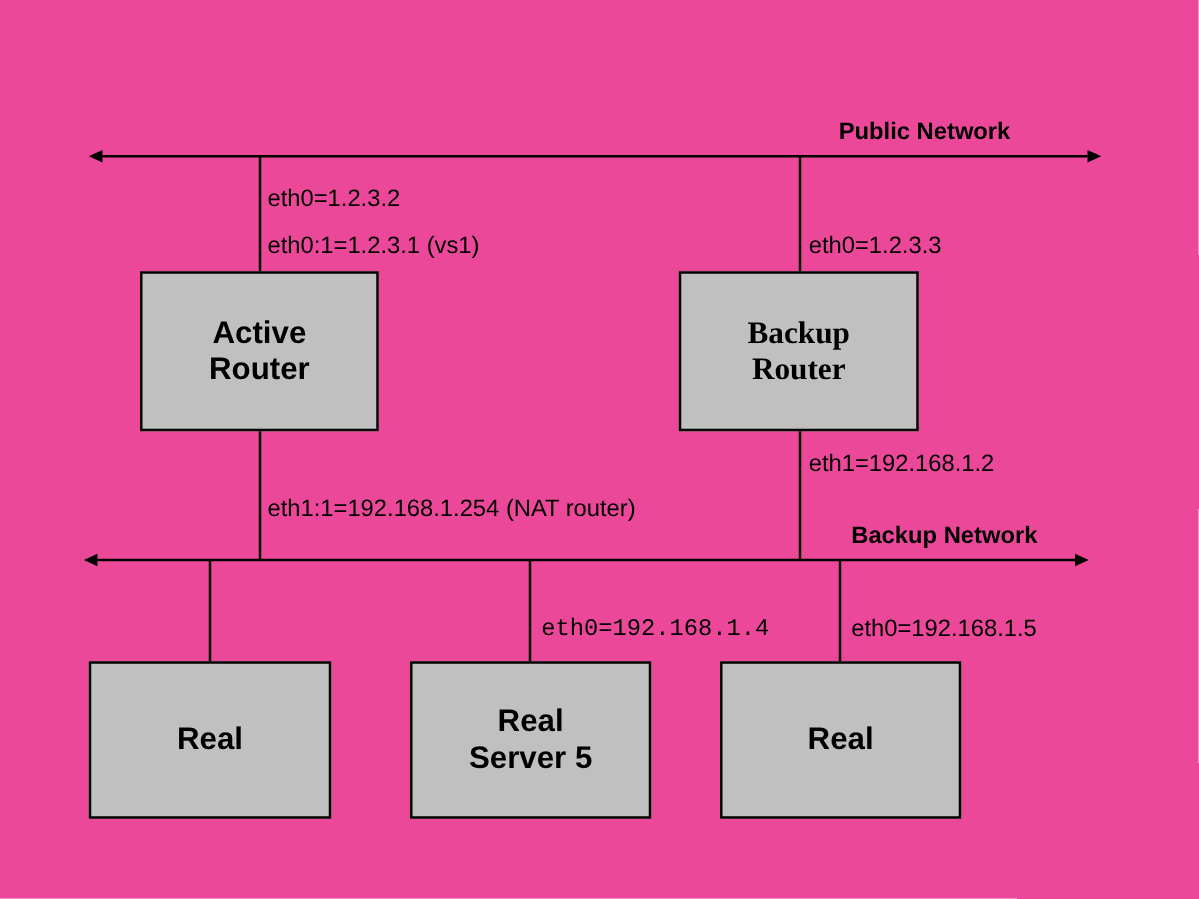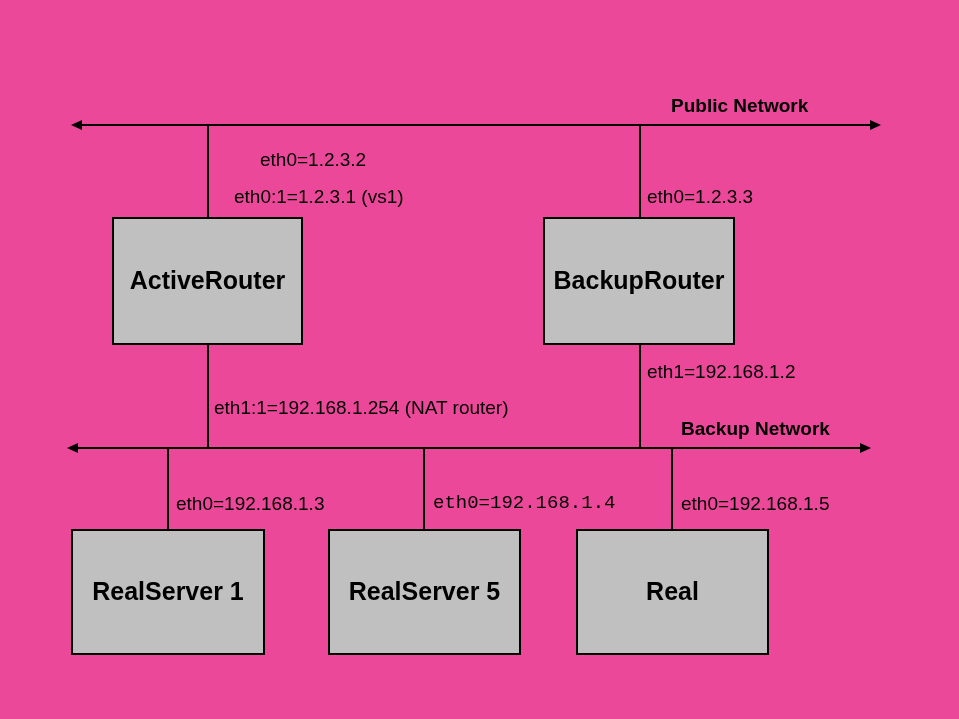--- a/index.html
+++ b/index.html
@@ -21,21 +21,21 @@
     top: 0;
     width: 959px;
     height: 719px;
   }
   .node-box {
     position: absolute;
     background: #c0c0c0;
     border: 2px solid #000000;
     box-sizing: border-box;
     display: flex;
-    flex-direction: row;
+    flex-direction: column;
     align-items: center;
     justify-content: center;
     font-weight: bold;
     font-size: 25px;
     line-height: 1.18;
     color: #000000;
     text-align: center;
   }
   .node-box .line2 { display: block; }
   .anno {
@@ -85,50 +85,48 @@
 
     <line x1="168" y1="448" x2="168" y2="530" stroke="#000000" stroke-width="2"></line>
     <line x1="424" y1="448" x2="424" y2="530" stroke="#000000" stroke-width="2"></line>
     <line x1="672" y1="448" x2="672" y2="530" stroke="#000000" stroke-width="2"></line>
   </svg>
 
   <div class="net-label" style="left:671px; top:96px;">Public Network</div>
 
   <div class="net-label" style="left:681px; top:419px;">Backup Network</div>
 
-  <div class="anno" style="left:214px; top:150px;margin-left:46px;">eth0=1.2.3.2</div>
+  <div class="anno" style="left:214px; top:150px;">eth0=1.2.3.2</div>
 
-  <div class="anno" style="left:214px; top:187px;margin-left:20px;">eth0:1=1.2.3.1 (vs1)</div>
+  <div class="anno" style="left:214px; top:187px;">eth0:1=1.2.3.1 (vs1)</div>
 
   <div class="anno" style="left:647px; top:187px;">eth0=1.2.3.3</div>
 
 
   <div class="anno" style="left:214px; top:398px;">eth1:1=192.168.1.254 (NAT router)</div>
 
   <div class="anno" style="left:647px; top:362px;">eth1=192.168.1.2</div>
 
-  <div class="anno" style="left:176px; top:494px;">eth0=192.168.1.3</div>
 
   <div class="anno" style="left:433px; top:494px;font-family:Liberation Mono, monospace;">eth0=192.168.1.4</div>
 
   <div class="anno" style="left:681px; top:494px;">eth0=192.168.1.5</div>
 
   <div class="node-box" style="left:112px; top:217px; width:191px; height:128px;">
     <span>Active</span>
     <span class="line2">Router</span>
   </div>
 
-  <div class="node-box" style="left:543px; top:217px; width:192px; height:128px;">
+  <div class="node-box" style="left:543px; top:217px; width:192px; height:128px;font-family:Liberation Serif, serif;">
     <span>Backup</span>
     <span class="line2">Router</span>
   </div>
 
   <div class="node-box" style="left:71px; top:529px; width:194px; height:126px;">
     <span>Real</span>
-    <span class="line2">Server 1</span>
   </div>
 
   <div class="node-box" style="left:328px; top:529px; width:193px; height:126px;">
     <span>Real</span>
     <span class="line2">Server 5</span>
   </div>
 
   <div class="node-box" style="left:576px; top:529px; width:193px; height:126px;">
     <span>Real</span>
   </div>

